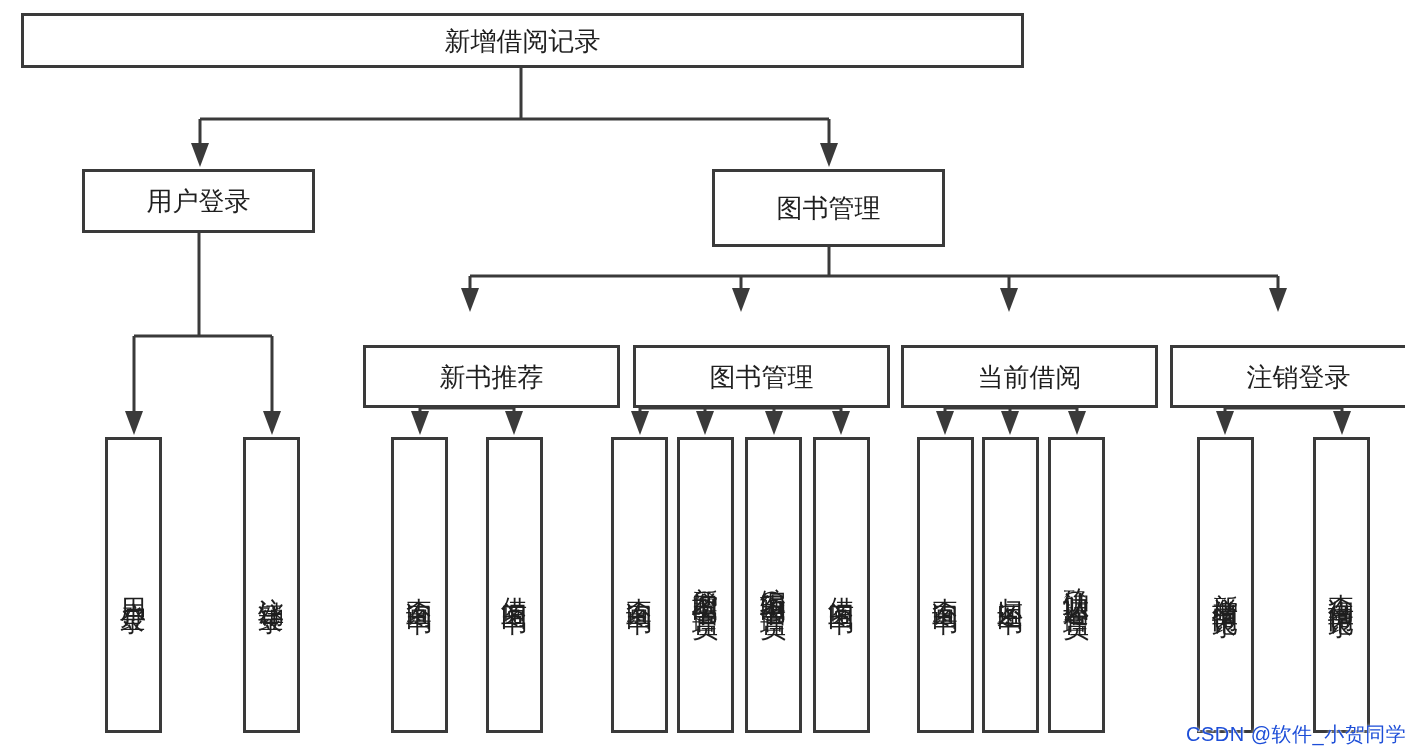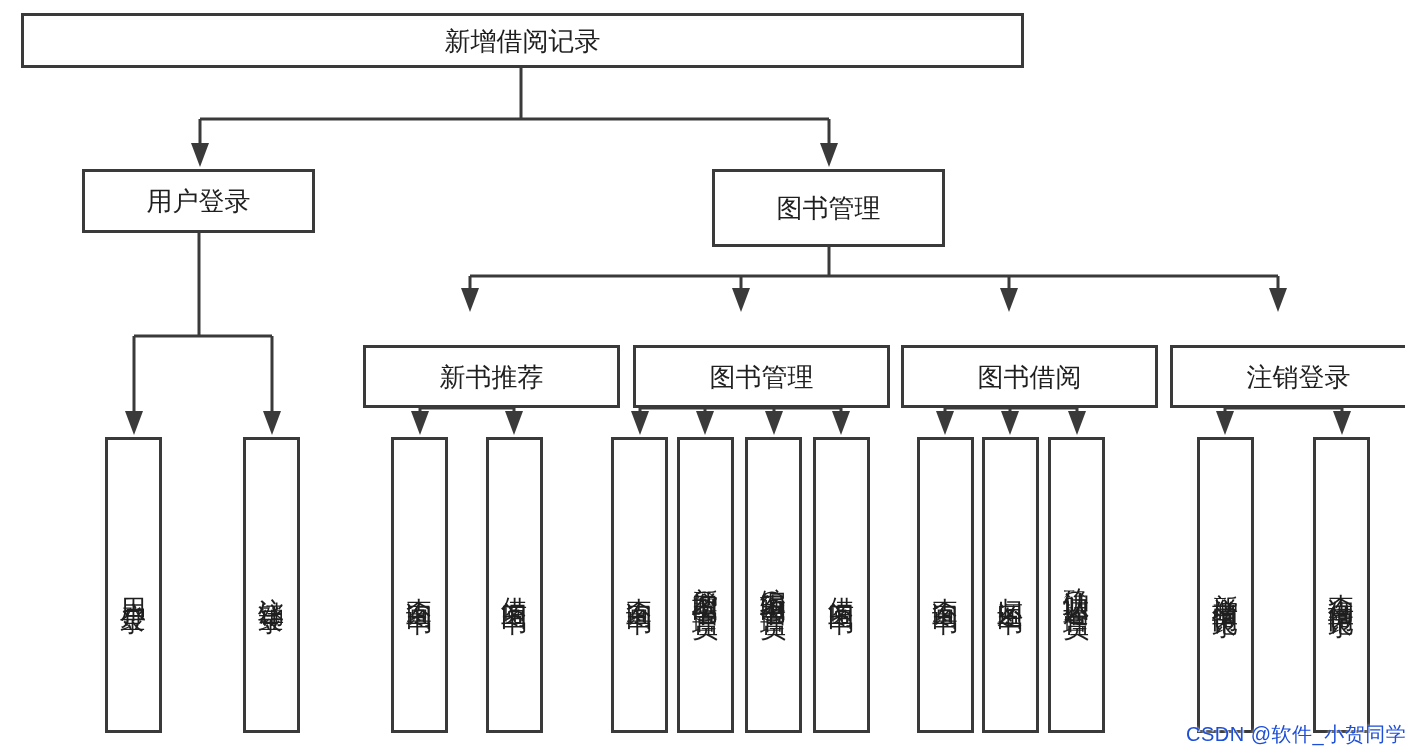--- a/index.html
+++ b/index.html
@@ -106,21 +106,21 @@
     </g>
   </svg>
 
   <div class="box b-root">新增借阅记录</div>
 
   <div class="box b-userlogin">用户登录</div>
   <div class="box b-bookmgmt">图书管理</div>
 
   <div class="box b-l3 b-newbook">新书推荐</div>
   <div class="box b-l3 b-borrowfn">图书管理</div>
-  <div class="box b-l3 b-current">图书借阅</div>
+  <div class="box b-l3 b-current">当前借阅</div>
   <div class="box b-l3 b-records">注销登录</div>
 
   <div class="box leaf lf lf1">用户登录</div>
   <div class="box leaf lf lf2">注销登录</div>
 
   <div class="box leaf lf lf3">查询图书</div>
   <div class="box leaf lf lf4">借阅图书</div>
 
   <div class="box leaf lf lf5">查询图书</div>
   <div class="box leaf lf lf6">新增图书（管理员）</div>

